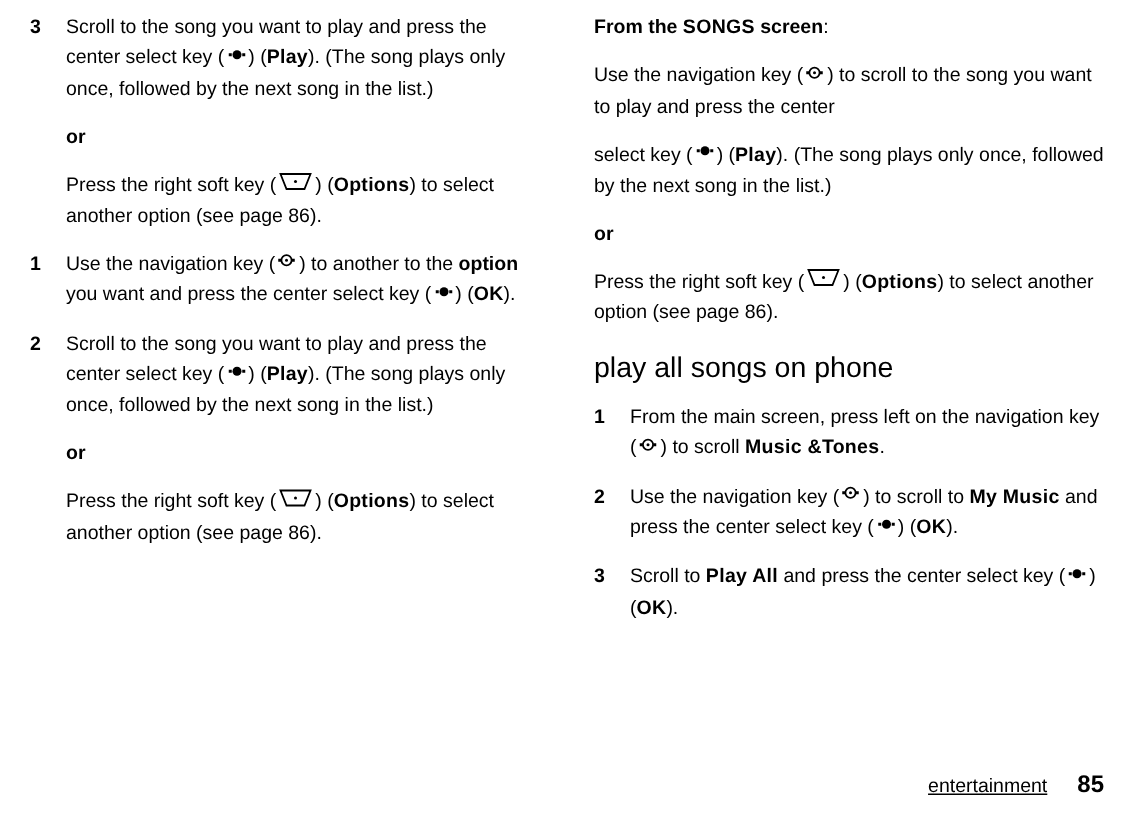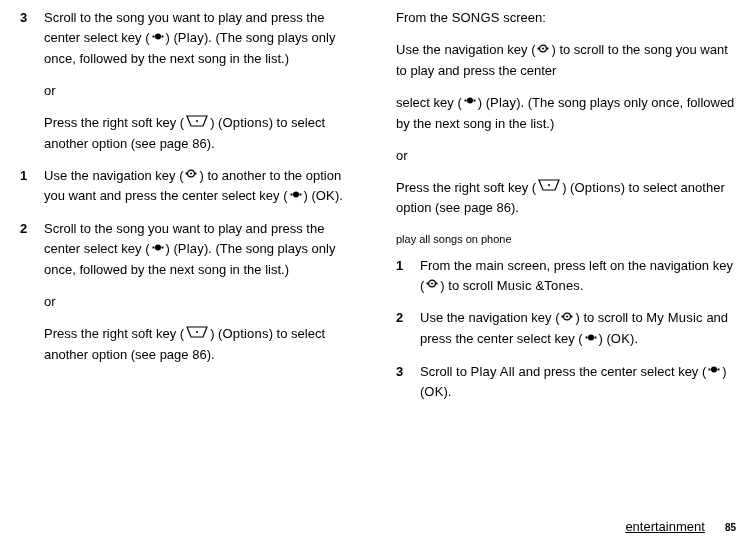--- a/index.html
+++ b/index.html
@@ -30,41 +30,41 @@
     flex-shrink: 0;
   }
   .step .content { flex: 1; }
   .indent {
     padding-left: 24px;
     margin-bottom: 12px;
   }
   .para {
     margin-bottom: 12px;
   }
-  .bold { font-weight: normal; }
+  .bold { font-weight: bold; }
   .icon {
     display: inline-block;
     vertical-align: middle;
     margin:0 1px;
   }
-  .micro { font-family: Arial, Helvetica, sans-serif; font-weight: normal; letter-spacing: 0.2px;}
+  .micro { font-family: Arial, Helvetica, sans-serif; font-weight: bold; letter-spacing: 0.2px;}
   h3.subhead {
-    font-size: 11px;
+    font-size: 19px;
     font-weight: normal;
     margin-bottom: 8px;
     margin-top: 4px;
   }
   .footer {
     position: absolute;
     bottom: 8px;
     right: 20px;
     font-size: 13px;
   }
   .footer .label { margin-right: 20px; text-decoration: underline; }
-  .footer .page { font-weight: bold; font-size: 10px; }
+  .footer .page { font-weight: bold; font-size: 16px; }
 </style>
 </head>
 <body>
 
 <div class="columns">
 
   <div class="col">
 
     <div class="step">
       <div class="num">3</div>

